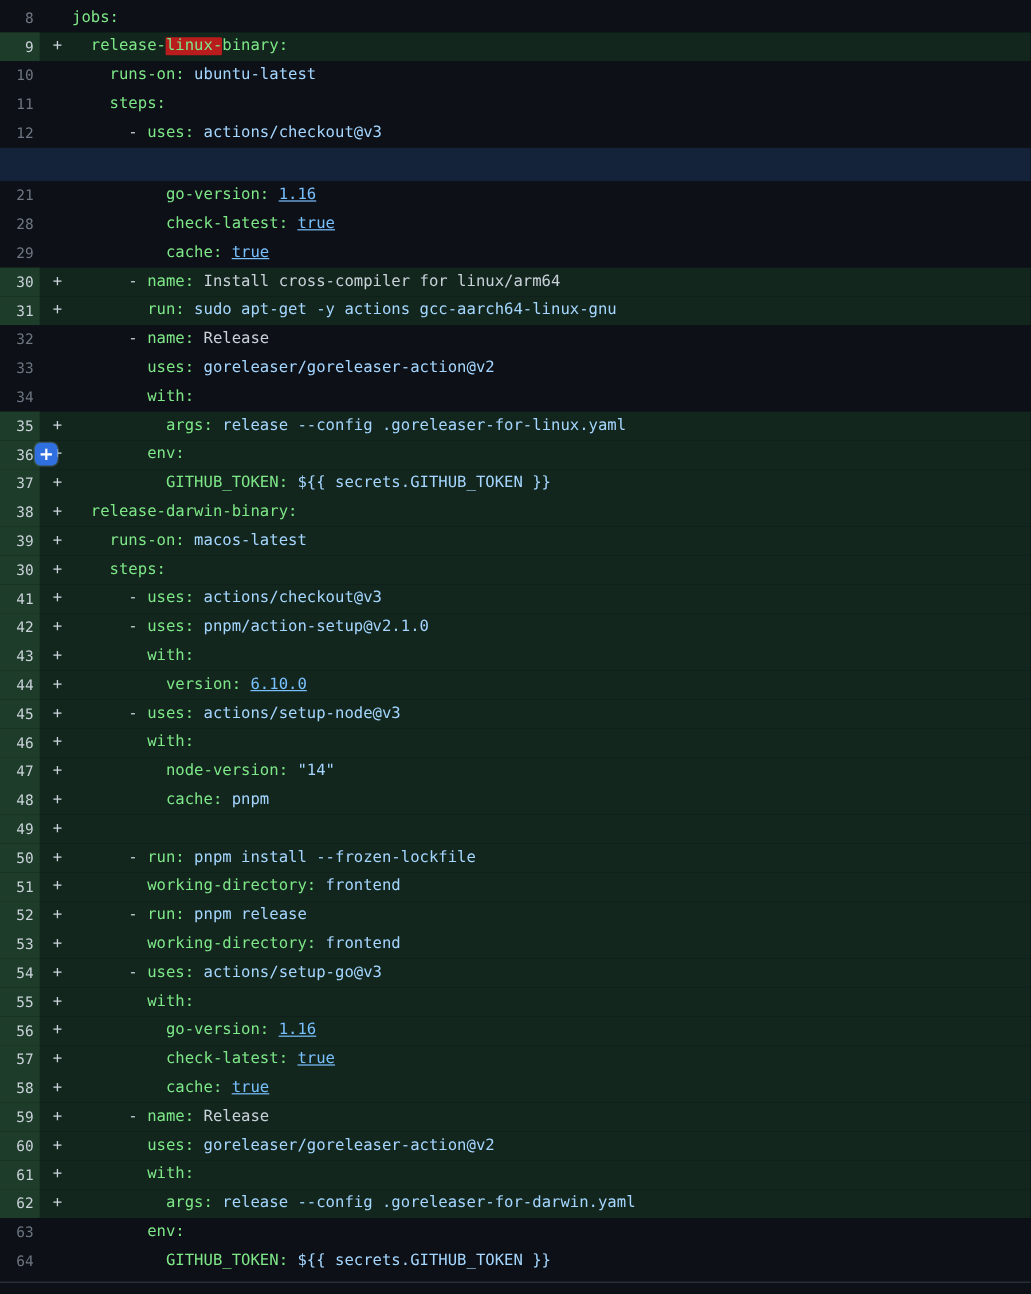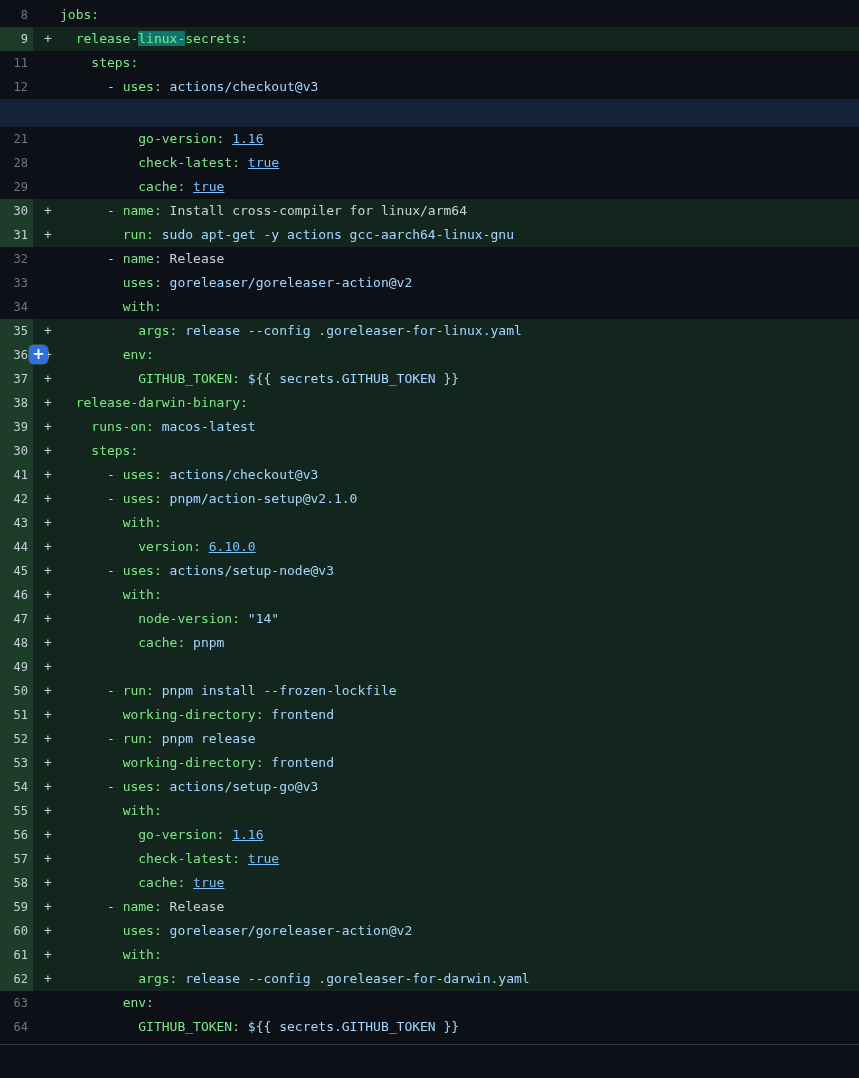--- a/index.html
+++ b/index.html
@@ -37,21 +37,21 @@
     user-select: none;
   }
   .code {
     white-space: pre;
     color: #c9d1d9;
   }
   .c-key   { color: #7ee787; }
   .c-str   { color: #a5d6ff; }
   .c-const { color: #79c0ff; text-decoration: underline; }
   .c-plain { color: #c9d1d9; }
-  .mark    { background: #0f766e; border-radius: 1px; }
+  .mark    { background: #b91c1c; border-radius: 1px; }
   .expand-band {
     height: 28px;
     background: #14233a;
     cursor: pointer;
   }
   .comment-btn {
     position: absolute;
     left: 29px;
     top: 2px;
     width: 19px;
@@ -83,21 +83,26 @@
 <div class="diff-wrap">
   <div class="diff-table" id="diff-table">
       <div class="row ctx">
         <span class="num">8</span>
         <span class="marker"></span>
         <span class="code"><span class="c-key">jobs:</span></span>
       </div>
       <div class="row add">
         <span class="num">9</span>
         <span class="marker">+</span>
-        <span class="code"><span class="c-plain">  </span><span class="c-key">release-</span><span class="c-key mark">linux-</span><span class="c-key">secrets:</span></span>
+        <span class="code"><span class="c-plain">  </span><span class="c-key">release-</span><span class="c-key mark">linux-</span><span class="c-key">binary:</span></span>
+      </div>
+      <div class="row ctx">
+        <span class="num">10</span>
+        <span class="marker"></span>
+        <span class="code"><span class="c-plain">    </span><span class="c-key">runs-on:</span><span class="c-plain"> </span><span class="c-str">ubuntu-latest</span></span>
       </div>
       <div class="row ctx">
         <span class="num">11</span>
         <span class="marker"></span>
         <span class="code"><span class="c-plain">    </span><span class="c-key">steps:</span></span>
       </div>
       <div class="row ctx">
         <span class="num">12</span>
         <span class="marker"></span>
         <span class="code"><span class="c-plain">      - </span><span class="c-key">uses:</span><span class="c-plain"> </span><span class="c-str">actions/checkout@v3</span></span>

